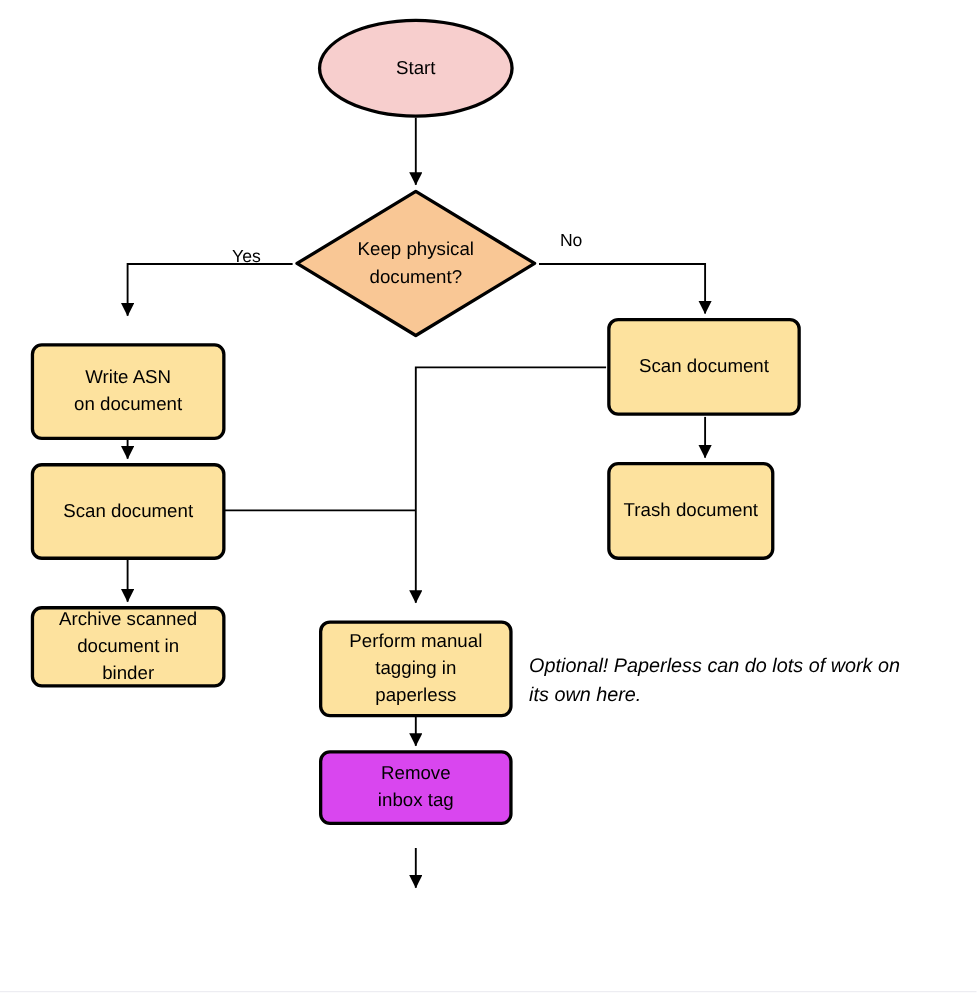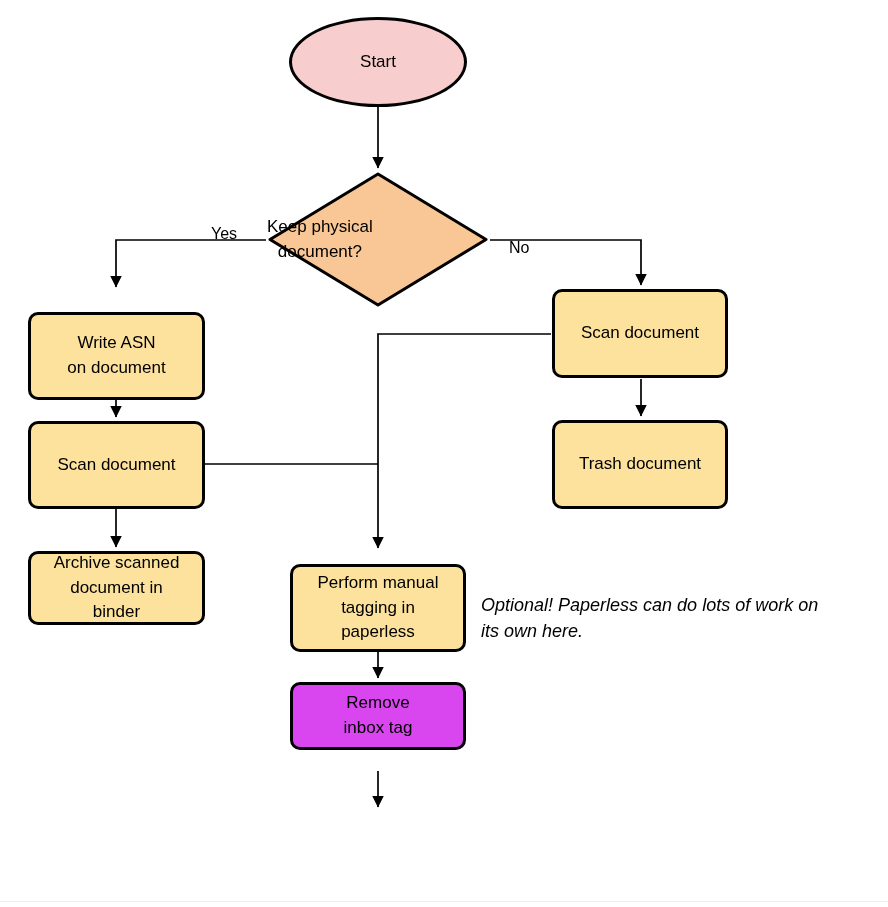--- a/index.html
+++ b/index.html
@@ -40,20 +40,21 @@
     border-radius: 50%;
   }
   .process {
     border: 3px solid #000000;
     border-radius: 10px;
   }
   .decision-wrap {
     position: absolute;
     display: flex;
     align-items: center;
+    justify-content: center;
   }
   .decision-shape {
     position: absolute;
     left: 0;
     top: 0;
   }
   .decision-label {
     position: relative;
     text-align: center;
     font-size: 17px;
@@ -132,37 +133,37 @@
   <div class="node process" style="left: 28px; top: 551px; width: 177px; height: 74px; background-color: rgb(253, 226, 158);">
     <span>Archive scanned
 document in
 binder</span>
   </div>
 
   <div class="node process" style="left: 552px; top: 289px; width: 176px; height: 89px; background-color: rgb(253, 226, 158);">
     <span>Scan document</span>
   </div>
 
-  <div class="node process" style="left: 552px; top: 420px; width: 176px; height: 89px; background-color: rgb(253, 226, 158);">
+  <div class="node process" style="left: 552px; top: 420px; width: 152px; height: 89px; background-color: rgb(253, 226, 158);">
     <span>Trash document</span>
   </div>
 
   <div class="node process" style="left: 290px; top: 552px; width: 176px; height: 88px; background-color: rgb(253, 226, 158); margin-top: 12px;">
     <span>Perform manual
 tagging in
 paperless</span>
   </div>
 
   <div class="node process" style="left: 290px; top: 682px; width: 176px; height: 68px; background-color: #d946ef;">
     <span>Remove
 inbox tag</span>
   </div>
 
 
   <div class="edge-label" style="left:211px; top:211px;margin-top:14px;">Yes</div>
-  <div class="edge-label" style="left:509px; top:211px;margin-top:28px;">No</div>
+  <div class="edge-label" style="left:509px; top:211px;">No</div>
 
   <div class="note" style="left:481px; top:593px; width:410px;">Optional! Paperless can do lots of work on
 its own here.</div>
 
   <div class="page-bottom-rule"></div>
 
 </div>
 
 </body></html>

